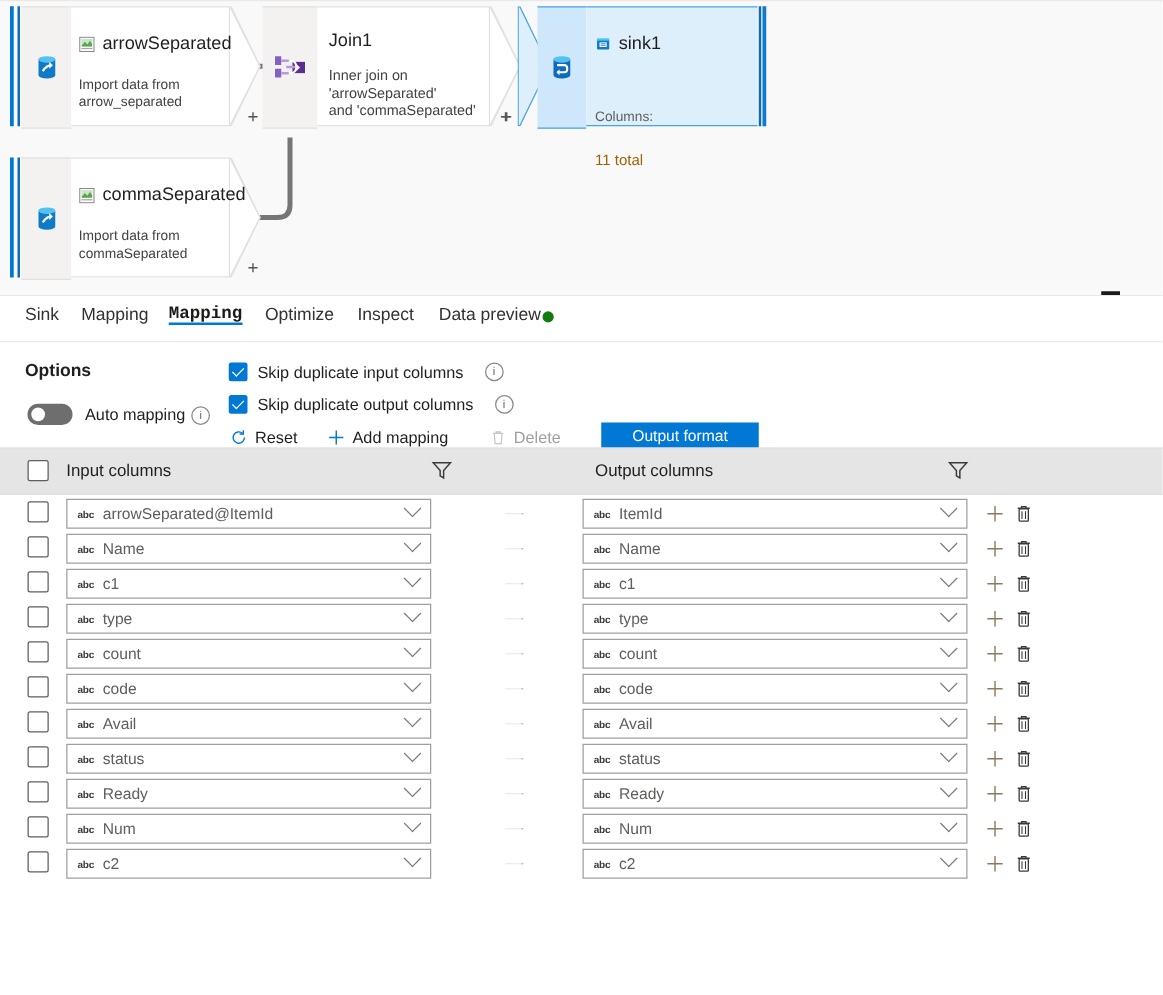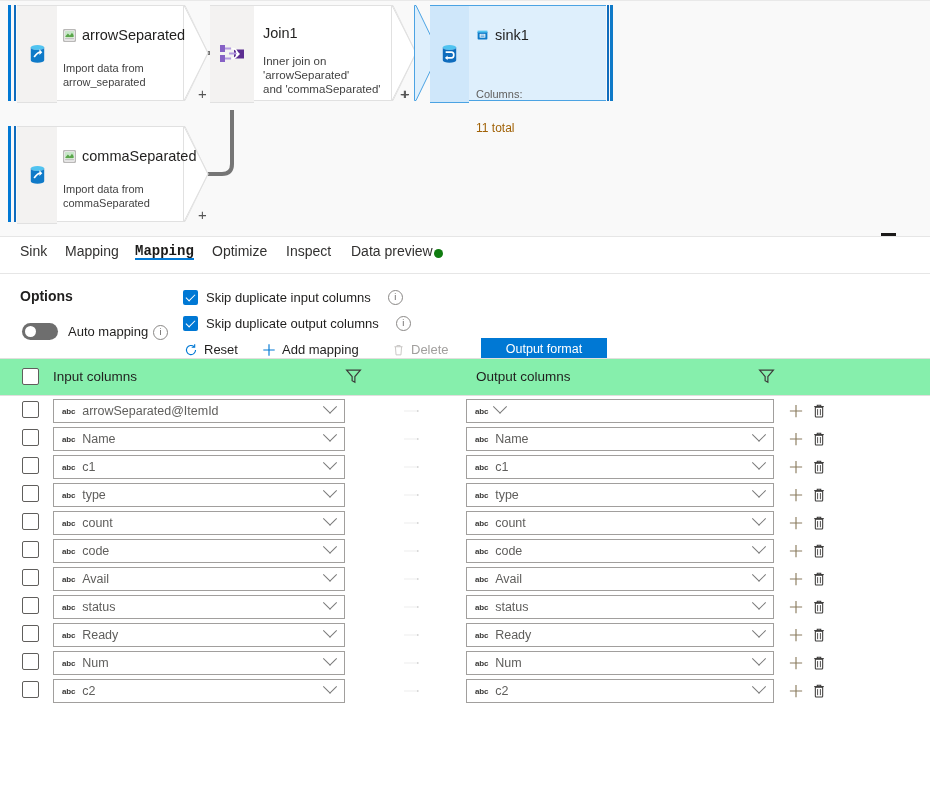--- a/index.html
+++ b/index.html
@@ -122,21 +122,21 @@
     white-space:nowrap;
   }
   .cmdbtn.disabled{color:#a19f9d;}
   .outfmt{
     position:absolute;left:481px;top:347px;width:126px;height:22px;background:#0078d4;
     color:#fff;font-size:12.5px;display:flex;align-items:center;justify-content:center;
   }
 
   
   .colhdr{
-    position:relative;width:930px;height:36px;background:#86efac;
+    position:relative;width:930px;height:36px;background:#e5e5e5;
     border-bottom:1px solid #e1dfdd;border-top:1px solid #e1dfdd;
   }
   .chk{
     width:17px;height:17px;border:1px solid #605e5c;border-radius:2px;background:#fff;
     box-sizing:border-box;
   }
   .hdrtitle{position:absolute;font-size:13.5px;color:#201f1e;top:10px;}
 
   
   .rows{position:relative;width:930px;background:#fff;}
@@ -388,20 +388,21 @@
       <span class="caret"></span>
     </div>
 
     <svg class="arrow" viewBox="0 0 80 10">
       <path d="M0 5 H66" stroke="#b3b3b3" stroke-width="1.3"></path>
       <path d="M66 1.2 L76 5 L66 8.8 Z" fill="#b3b3b3"></path>
     </svg>
 
     <div class="field out-field">
       <span class="abc">abc</span>
+      <span class="val">ItemId</span>
       <span class="caret"></span>
     </div>
 
     <svg class="rowadd" viewBox="0 0 16 16">
       <path d="M8 1 V15 M1 8 H15" stroke="#8a7b5e" stroke-width="1.3"></path>
     </svg>
     <svg class="rowdel" viewBox="0 0 16 18">
       <path d="M2.5 4 H13.5" stroke="#3b3a39" stroke-width="1.3"></path>
       <path d="M6 4 V2.4 H10 V4" stroke="#3b3a39" stroke-width="1.2" fill="none"></path>
       <rect x="3.8" y="4.6" width="8.4" height="11.2" rx="0.8" fill="none" stroke="#3b3a39" stroke-width="1.2"></rect>

